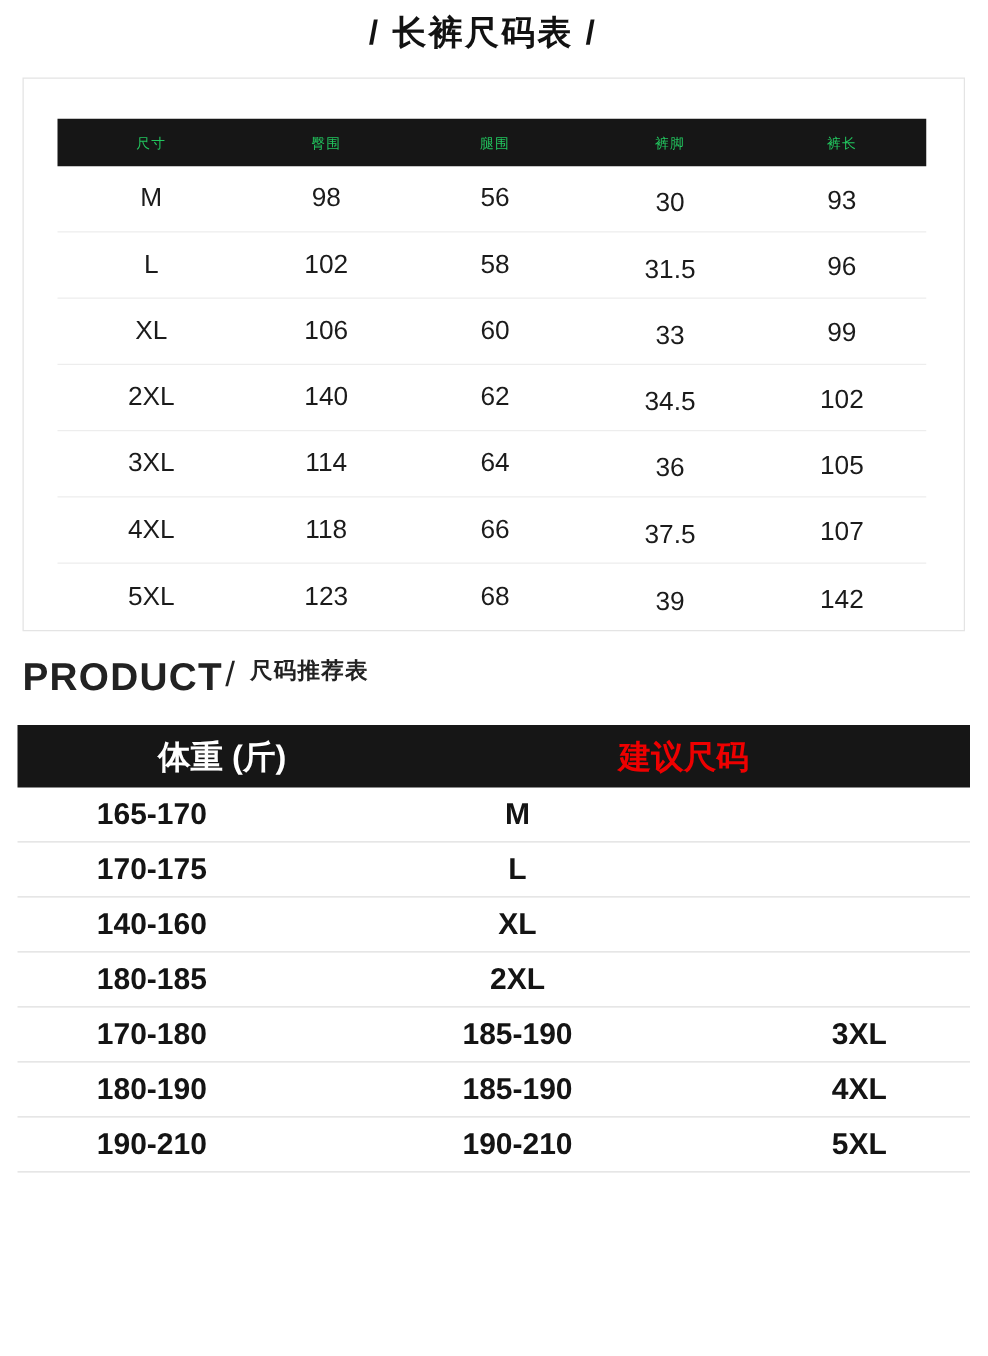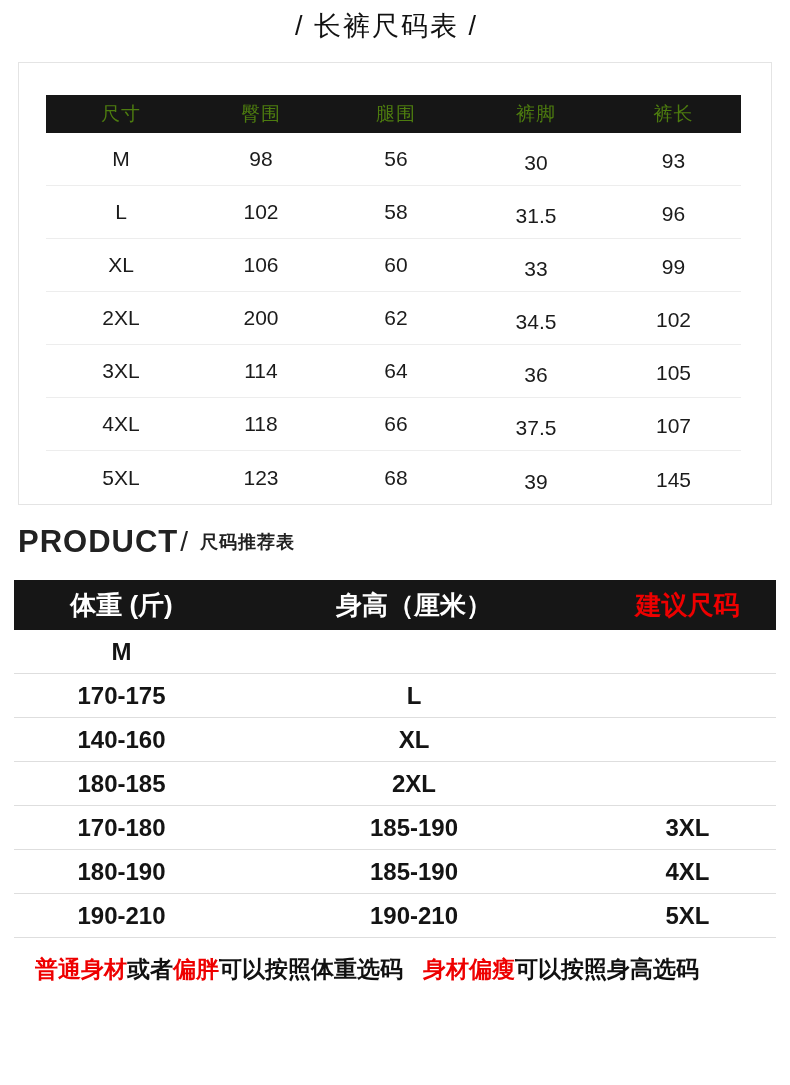--- a/index.html
+++ b/index.html
@@ -22,21 +22,21 @@
     height:1085px;
     background:#ffffff;
     overflow:hidden;
   }
   
   .title{
     position:absolute;
     top:8px;left:0;width:773px;
     text-align:center;
     font-size:27px;
-    font-weight:400;
+    font-weight:700;
     letter-spacing:2px;
     color:#121212;
   }
   
   .panel{
     position:absolute;
     left:18px;top:62px;
     width:754px;height:443px;
     background:#ffffff;
     border:1px solid var(--panel-border);
@@ -45,22 +45,22 @@
     position:absolute;
     left:27px;top:32px;
     width:695px;height:38px;
     background:var(--ink);
     display:grid;
     grid-template-columns:150px 130px 140px 140px 135px;
     align-items:center;
   }
   .t1-hcell{
     text-align:center;
-    color:#4d7c0f;
-    font-size:19px;
+    color:#22c55e;
+    font-size:11px;
     letter-spacing:1px;
   }
   .t1-body{
     position:absolute;
     left:27px;top:70px;
     width:695px;
   }
   .t1-row{
     display:grid;
     grid-template-columns:150px 130px 140px 140px 135px;
@@ -74,21 +74,21 @@
     font-size:21px;
     color:#1b1b1b;
   }
   .t1-row .t1-cell:nth-child(4){transform:translateY(4px);}
   .t1-row .t1-cell:nth-child(5){transform:translateY(2px);}
   
   .product-heading{
     position:absolute;
     left:18px;top:524px;
     display:flex;
-    align-items:center;
+    align-items:flex-start;
     white-space:nowrap;
   }
   .product-word{
     font-size:31px;
     font-weight:800;
     letter-spacing:1px;
     color:#222222;
   }
   .product-slash{
     font-size:28px;
@@ -111,21 +111,21 @@
     width:762px;
   }
   .t2-header{
     height:50px;
     background:var(--ink);
     display:grid;
     grid-template-columns:215px 370px 177px;
     align-items:center;
   }
   .t2-hcell{
-    text-align:center;
+    text-align:right;
     color:#ffffff;
     font-size:26px;
     font-weight:700;
   }
   .t2-hcell.accent{color:var(--red);}
   .t2-row{
     display:grid;
     grid-template-columns:215px 370px 177px;
     align-items:center;
     height:44px;
@@ -184,21 +184,21 @@
       </div>
       <div class="t1-row">
         <div class="t1-cell">XL</div>
         <div class="t1-cell">106</div>
         <div class="t1-cell">60</div>
         <div class="t1-cell">33</div>
         <div class="t1-cell">99</div>
       </div>
       <div class="t1-row">
         <div class="t1-cell">2XL</div>
-        <div class="t1-cell">200</div>
+        <div class="t1-cell">140</div>
         <div class="t1-cell">62</div>
         <div class="t1-cell">34.5</div>
         <div class="t1-cell">102</div>
       </div>
       <div class="t1-row">
         <div class="t1-cell">3XL</div>
         <div class="t1-cell">114</div>
         <div class="t1-cell">64</div>
         <div class="t1-cell">36</div>
         <div class="t1-cell">105</div>
@@ -208,38 +208,38 @@
         <div class="t1-cell">118</div>
         <div class="t1-cell">66</div>
         <div class="t1-cell">37.5</div>
         <div class="t1-cell">107</div>
       </div>
       <div class="t1-row">
         <div class="t1-cell">5XL</div>
         <div class="t1-cell">123</div>
         <div class="t1-cell">68</div>
         <div class="t1-cell">39</div>
-        <div class="t1-cell">145</div>
+        <div class="t1-cell">142</div>
       </div>
     </div>
   </section>
 
   <div class="product-heading">
     <span class="product-word">PRODUCT</span>
     <span class="product-slash">/</span>
     <span class="product-sub">尺码推荐表</span>
   </div>
 
   <section class="t2">
     <div class="t2-header">
       <div class="t2-hcell">体重 (斤)</div>
-      <div class="t2-hcell">身高（厘米）</div>
       <div class="t2-hcell accent">建议尺码</div>
     </div>
     <div class="t2-row">
+      <div class="t2-cell">165-170</div>
       <div class="t2-cell">M</div>
     </div>
     <div class="t2-row">
       <div class="t2-cell">170-175</div>
       <div class="t2-cell">L</div>
     </div>
     <div class="t2-row">
       <div class="t2-cell">140-160</div>
       <div class="t2-cell">XL</div>
     </div>
@@ -257,17 +257,14 @@
       <div class="t2-cell">185-190</div>
       <div class="t2-cell">4XL</div>
     </div>
     <div class="t2-row">
       <div class="t2-cell">190-210</div>
       <div class="t2-cell">190-210</div>
       <div class="t2-cell">5XL</div>
     </div>
   </section>
 
-  <p class="footnote">
-    <span class="fn-seg" data-color="red">普通身材</span><span class="fn-seg" data-color="black">或者</span><span class="fn-seg" data-color="red">偏胖</span><span class="fn-seg" data-color="black">可以按照体重选码</span><span class="fn-seg gap" data-color="red">身材偏瘦</span><span class="fn-seg" data-color="black">可以按照身高选码</span>
-  </p>
 
 </div>
 
 </body></html>

